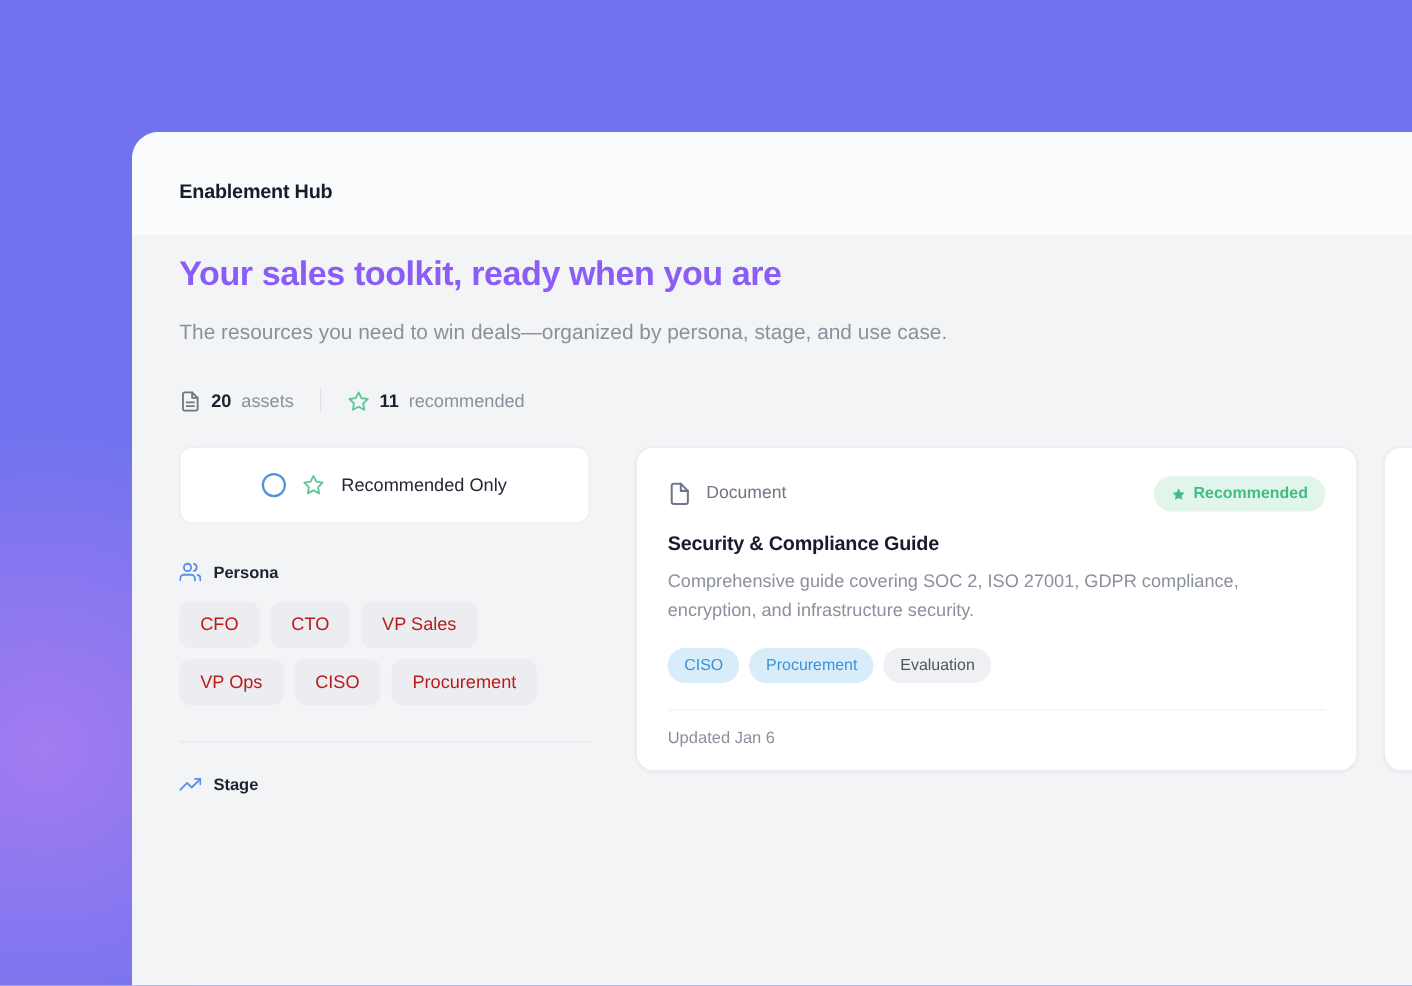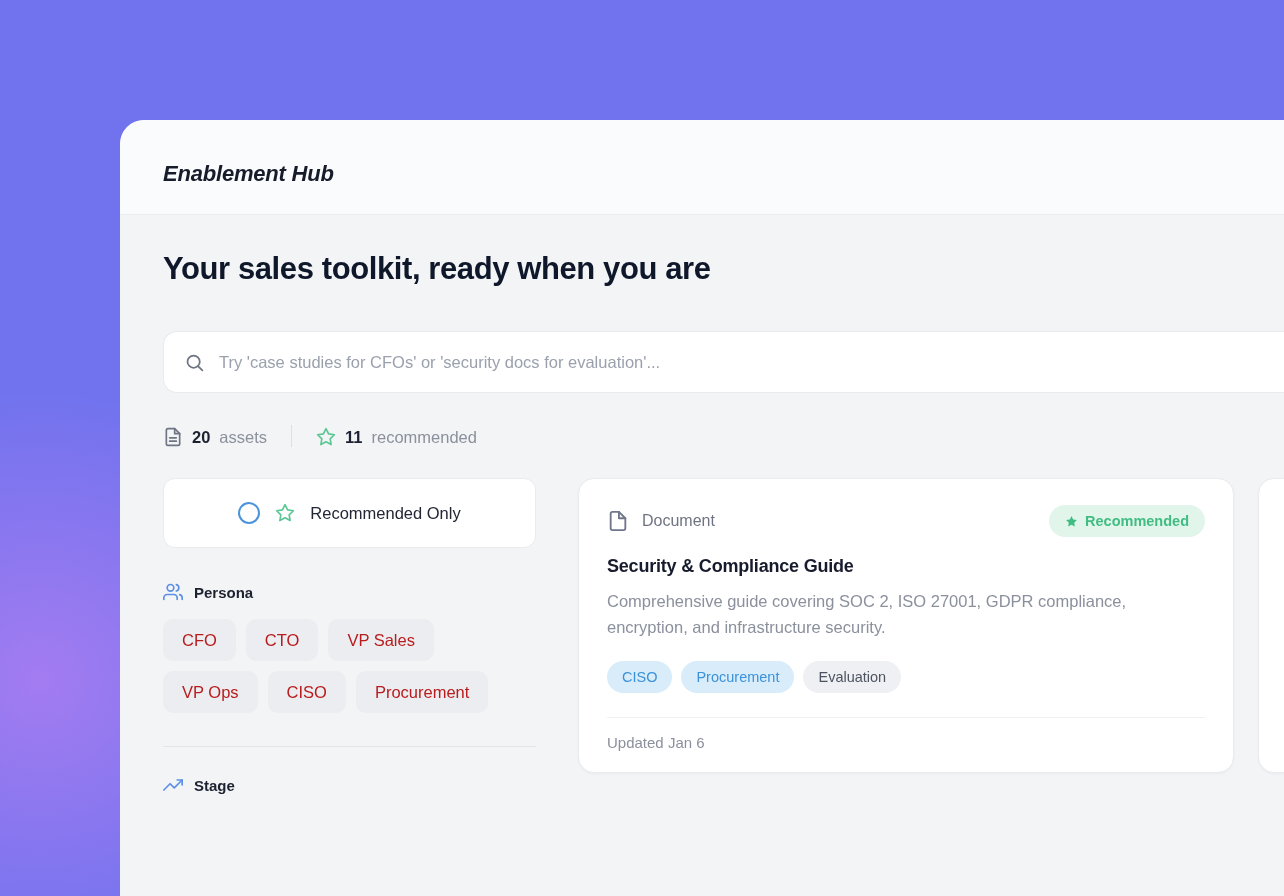--- a/index.html
+++ b/index.html
@@ -16,24 +16,24 @@
     position:absolute; left:120px; top:120px; right:0; bottom:0;
     background:#f3f4f6;
     border-radius:24px 0 0 0;
     overflow:hidden;
   }
   .header-bar {
     height:95px; background:#fafbfc; border-bottom:1px solid #e9ebef;
     border-radius:24px 0 0 0;
     display:flex; align-items:center; padding:14px 48px 0 43px;
   }
-  .app-title { font-size:22px; font-weight:700; color:#171c2b; letter-spacing:-.2px;font-style:italic; }
+  .app-title { font-size:18px; font-weight:700; color:#171c2b; letter-spacing:-.2px; }
   .content { padding:0 0 0 43px; }
   .hero-title {
-    margin-top:36px; font-size:31px; font-weight:800; letter-spacing:-.4px; color:#0f172a;
+    margin-top:16px; font-size:31px; font-weight:800; letter-spacing:-.4px; color:#8b5cf6;
   }
   .hero-subtitle {
     margin-top:18px; font-size:19px; line-height:36px; color:#8b909d; max-width:705px;
   }
   .search-bar {
     margin-top:44px; height:62px; background:#fff; border:1px solid #e8eaee;
     border-radius:14px 0 0 14px; border-right:none;
     display:flex; align-items:center; padding:0 20px; gap:14px;
     width:calc(100% + 1px);
   }
@@ -101,28 +101,22 @@
 
 <div class="panel">
 
   <div class="header-bar">
     <div class="app-title">Enablement Hub</div>
   </div>
 
   <div class="content">
 
     <h1 class="hero-title">Your sales toolkit, ready when you are</h1>
-
-    <div class="search-bar">
-      <svg width="21" height="21" viewBox="0 0 24 24" fill="none" stroke="currentColor" stroke-width="2" stroke-linecap="round">
-        <circle cx="11" cy="11" r="7"></circle>
-          <line x1="16.3" y1="16.3" x2="21" y2="21"></line>
-      </svg>
-      <input type="text" placeholder="Try 'case studies for CFOs' or 'security docs for evaluation'..." style="">
-    </div>
+    <p class="hero-subtitle">The resources you need to win deals—organized by persona, stage, and use case.</p>
+
 
     <div class="stats-row">
       <div class="stat">
         <svg class="stat-icon-doc" width="20" height="20" viewBox="0 0 24 24" fill="none" stroke="currentColor" stroke-width="2" stroke-linecap="round" stroke-linejoin="round">
           <path d="M14 2H6a2 2 0 0 0-2 2v16a2 2 0 0 0 2 2h12a2 2 0 0 0 2-2V8z"></path>
           <polyline points="14 2 14 8 20 8"></polyline>
           <line x1="16" y1="13" x2="8" y2="13"></line>
             <line x1="16" y1="17" x2="8" y2="17"></line>
         </svg>
         <span class="num">20</span>

